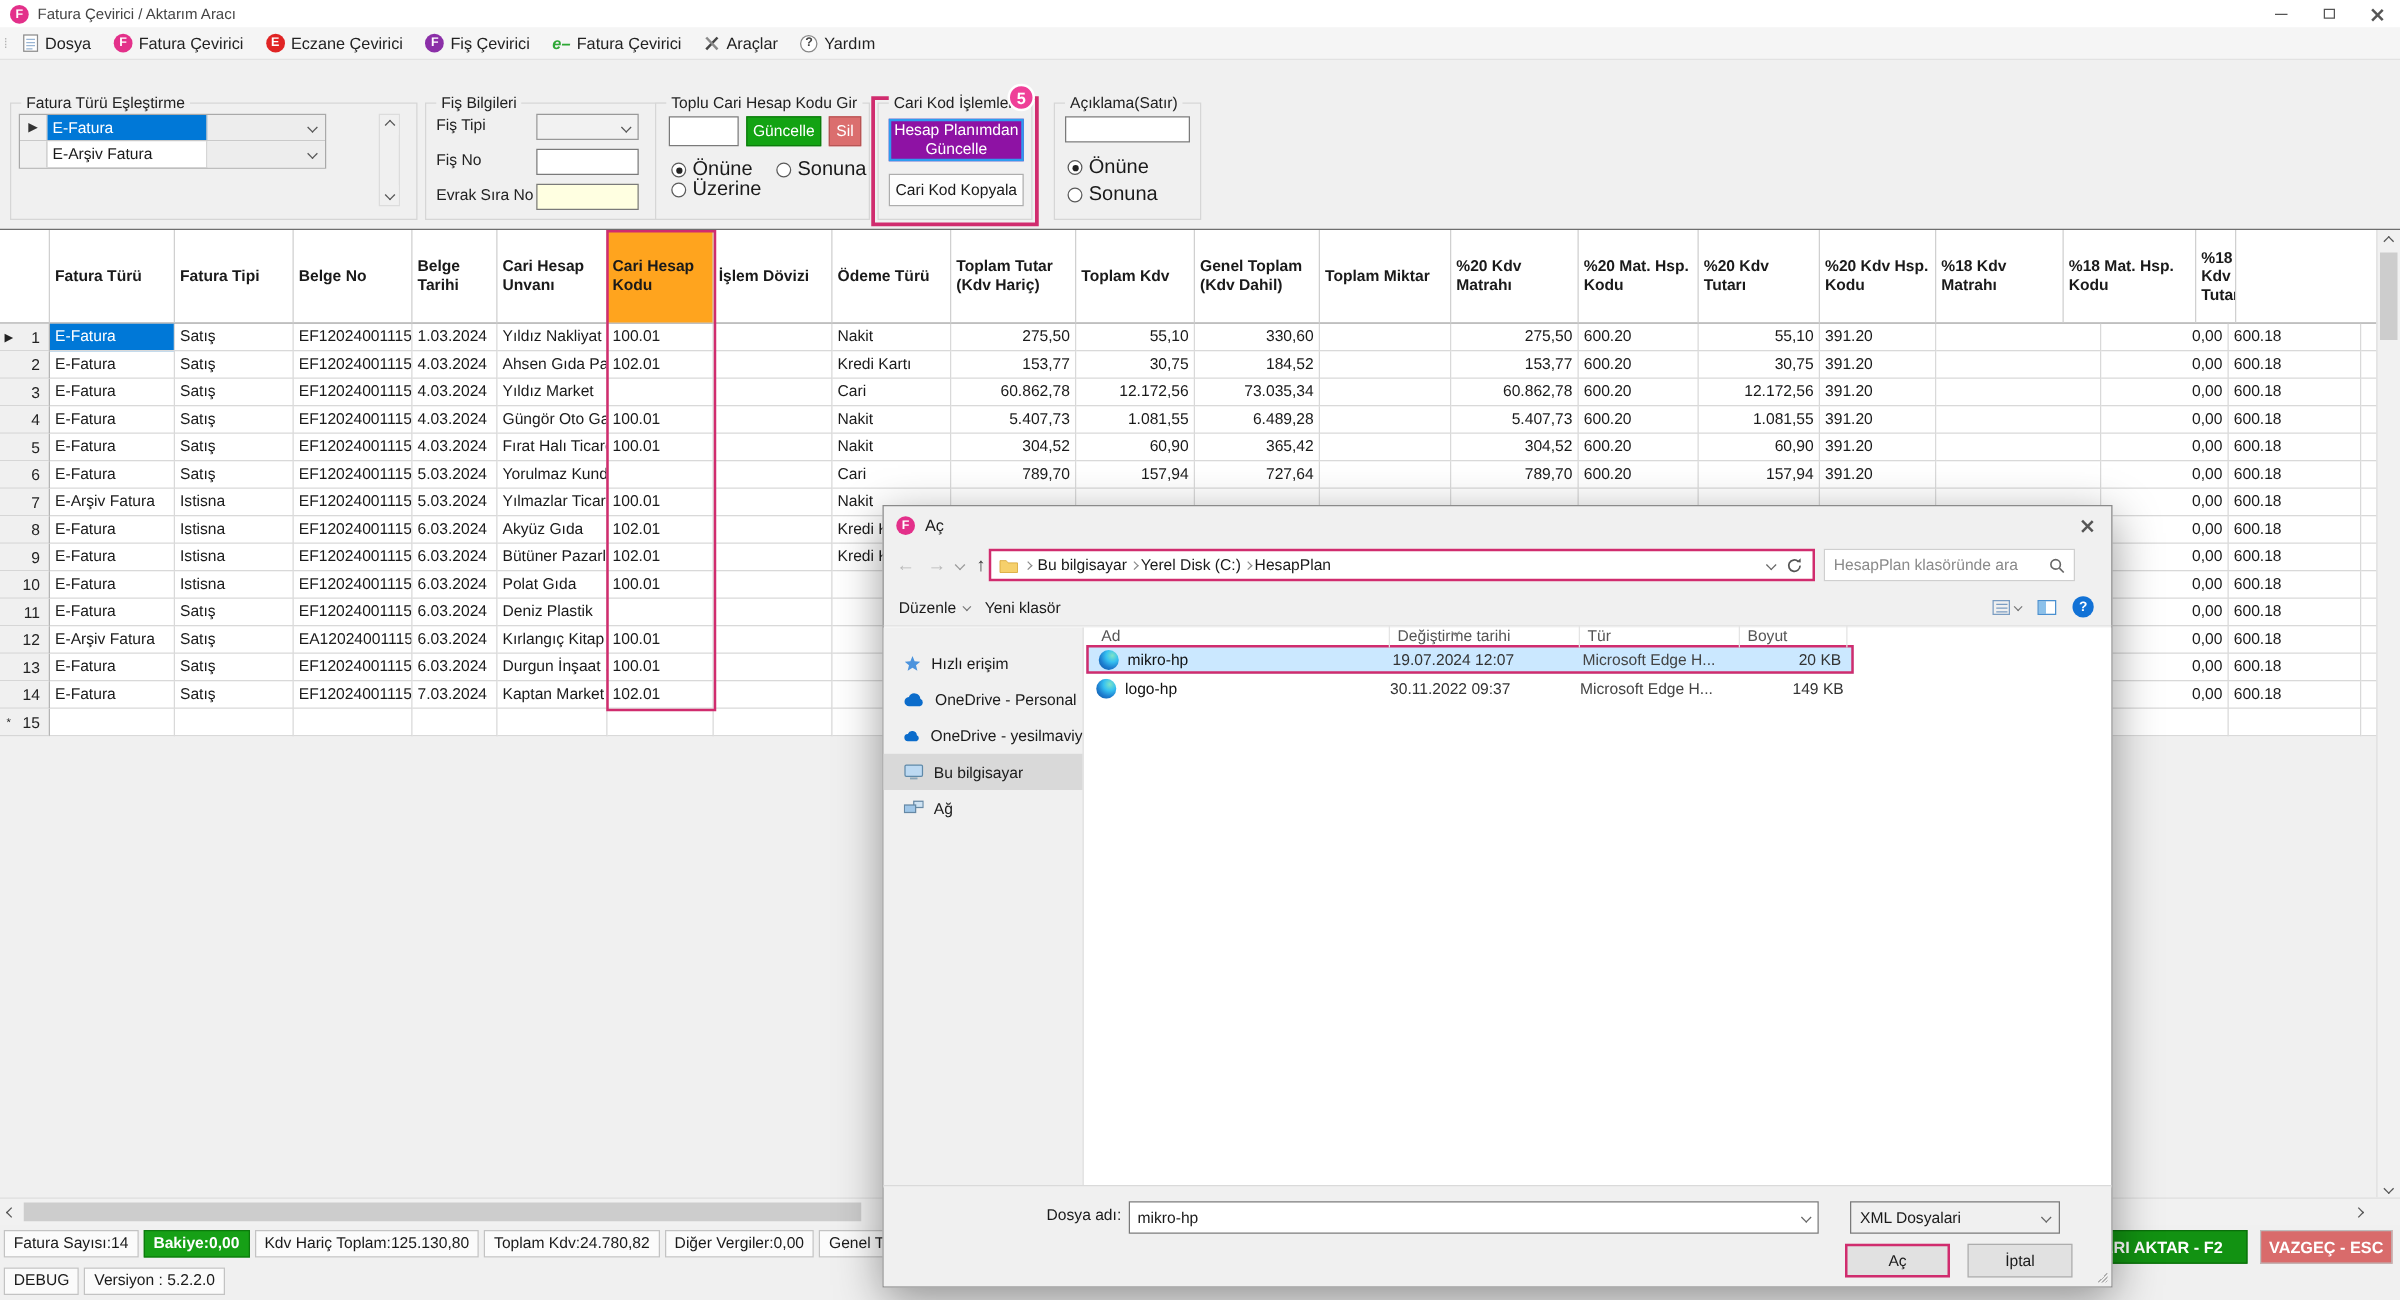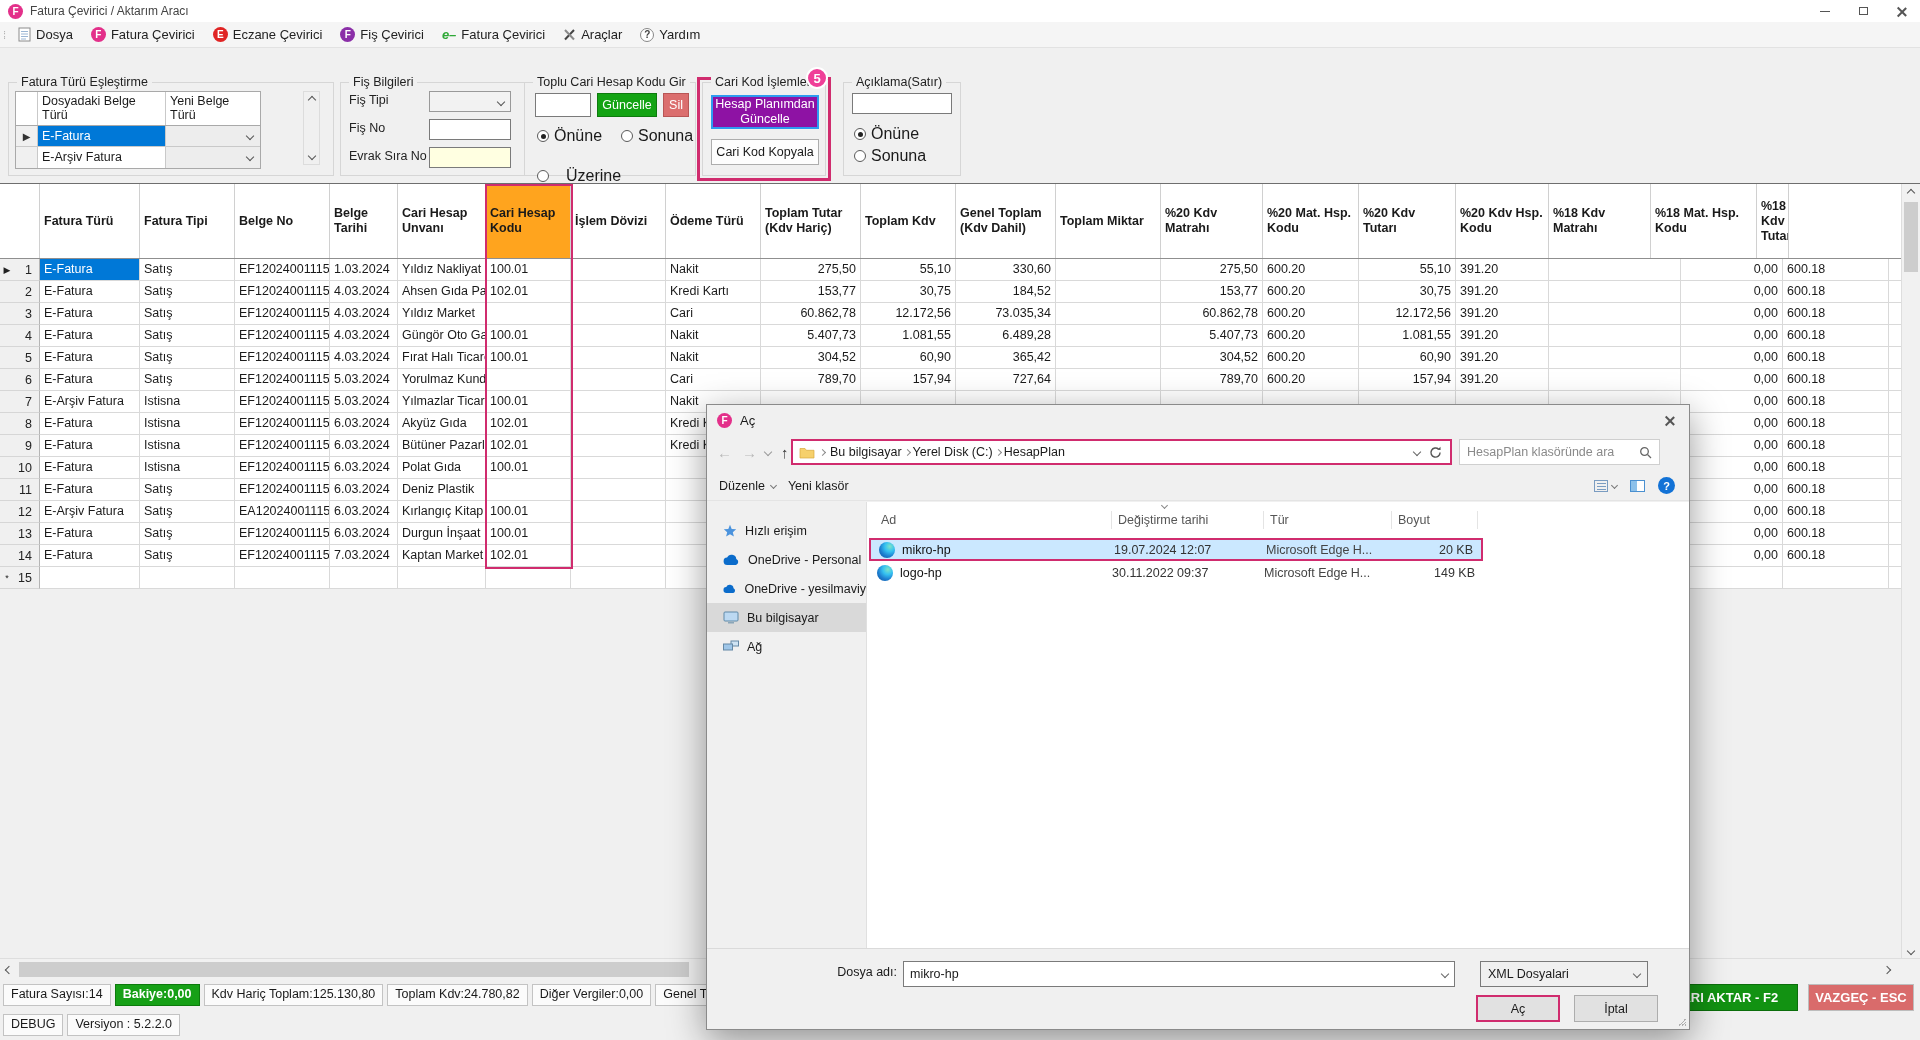--- a/index.html
+++ b/index.html
@@ -111,21 +111,21 @@
   .tbitem{display:flex; align-items:center; gap:6px; margin-left:12px;}
   .tb-right{margin-left:auto; display:flex; align-items:center; gap:13px; padding-right:14px;}
   .vlico{display:inline-block; width:14px; height:12px; border:1px solid #7a9cc1; position:relative;}
   .vlico::before{content:""; position:absolute; left:2px; top:2px; width:9px; height:1.5px; background:#7a9cc1; box-shadow:0 3px 0 #7a9cc1, 0 6px 0 #7a9cc1;}
   .pnico{display:inline-block; width:15px; height:12px; border:1px solid #4a90d0; background:linear-gradient(90deg,#8cc1ea 0 45%,#fff 45%);}
   .dlg-body{position:absolute; top:97px; left:0; width:100%; height:448px; background:#fff; display:flex;}
   .dlg-side{width:160px; background:#f0f0f0; border-right:1px solid #e0e0e0; padding-top:14px;}
   .sbitem{display:flex; align-items:center; gap:8px; height:29px; padding-left:16px; font-size:12.5px; white-space:nowrap; overflow:hidden;}
   .sbitem.sel{background:#d9d9d9;}
   .dlg-list{flex:1; position:relative;}
-  .lhead{display:flex; height:36px; align-items:center; color:#555; font-size:12.5px; position:relative;}
+  .lhead{display:flex; height:14px; align-items:center; color:#555; font-size:12.5px; position:relative;}
   .lh{border-right:1px solid #e4e4e4; height:18px; display:flex; align-items:center; flex:0 0 auto;}
   .sortchv{position:absolute; left:295px; top:1px;}
   .frow{display:flex; align-items:center; height:23px; width:614px; margin-left:2px; font-size:12.5px; color:#333;}
   .frow.sel{background:#cbe8ff; border:2px solid var(--mag);}
   .fc-name{width:243px; display:flex; align-items:center; gap:7px; padding-left:8px; color:#111; overflow:hidden; flex:0 0 auto;}
   .fc-date{width:152px; flex:0 0 auto;}
   .fc-type{width:128px; flex:0 0 auto; color:#444;}
   .fc-size{flex:1; text-align:right; padding-right:8px;}
   .edge{width:16px; height:16px; border-radius:50%; background:radial-gradient(circle at 68% 28%, #7ee3c7 0%, #35c1f1 32%, #1e7fd0 62%, #0b4f9e 100%); display:inline-block; flex:0 0 auto;}
   .dlg-bottom{position:absolute; bottom:0; left:0; width:100%; height:81px; background:#f0f0f0; border-top:1px solid #dadada;}
@@ -199,25 +199,20 @@
         </div>
       </div>
   </div>
 
 
   <div class="toppanel">
 
     <div class="group" style="left:8px;width:326px;">
       <span class="legend">Fatura Türü Eşleştirme</span>
       <div class="minigrid">
-        <div class="mgh">
-          <div style="width:22px;border-right:1px solid #c9c9c9;"></div>
-          <div style="width:128px;border-right:1px solid #c9c9c9;">Dosyadaki Belge Türü</div>
-          <div style="width:94px;">Yeni Belge Türü</div>
-        </div>
         <div class="mgr">
           <div class="mgc-m">▶</div>
           <div class="mgc-s sel-blue">E-Fatura</div>
           <div class="mgc-d">
               <span class="chv"></span>
             </div>
         </div>
         <div class="mgr" style="border-bottom:none;">
           <div class="mgc-m"></div>
           <div class="mgc-s">E-Arşiv Fatura</div>
@@ -260,21 +255,21 @@
       <div class="btn btn-grn" style="position:absolute;left:72px;top:10px;width:60px;height:24px;">Güncelle</div>
       <div class="btn btn-sal" style="position:absolute;left:138px;top:10px;width:26px;height:24px;">Sil</div>
       <div class="frow2" style="left:12px;top:44px;">
           <span class="radio on"></span>
           <span class="rlab">Önüne</span>
         </div>
       <div class="frow2" style="left:96px;top:44px;">
           <span class="radio"></span>
           <span class="rlab">Sonuna</span>
         </div>
-      <div class="frow2" style="left:12px;top:84px;gap:12px;">
+      <div class="frow2" style="left:12px;top:60px;">
           <span class="radio"></span>
           <span class="rlab">Üzerine</span>
         </div>
     </div>
 
     <div class="hl-box" style="left:697px;top:7px;width:134px;height:104px;"></div>
     <div class="badge" style="left:806px;top:-3px;">5</div>
     <div class="group" style="left:702px;width:124px;">
       <span class="legend">Cari Kod İşlemleri</span>
       <div class="btn btn-pur" style="position:absolute;left:8px;top:12px;width:108px;height:34px;">Hesap Planımdan Güncelle</div>

